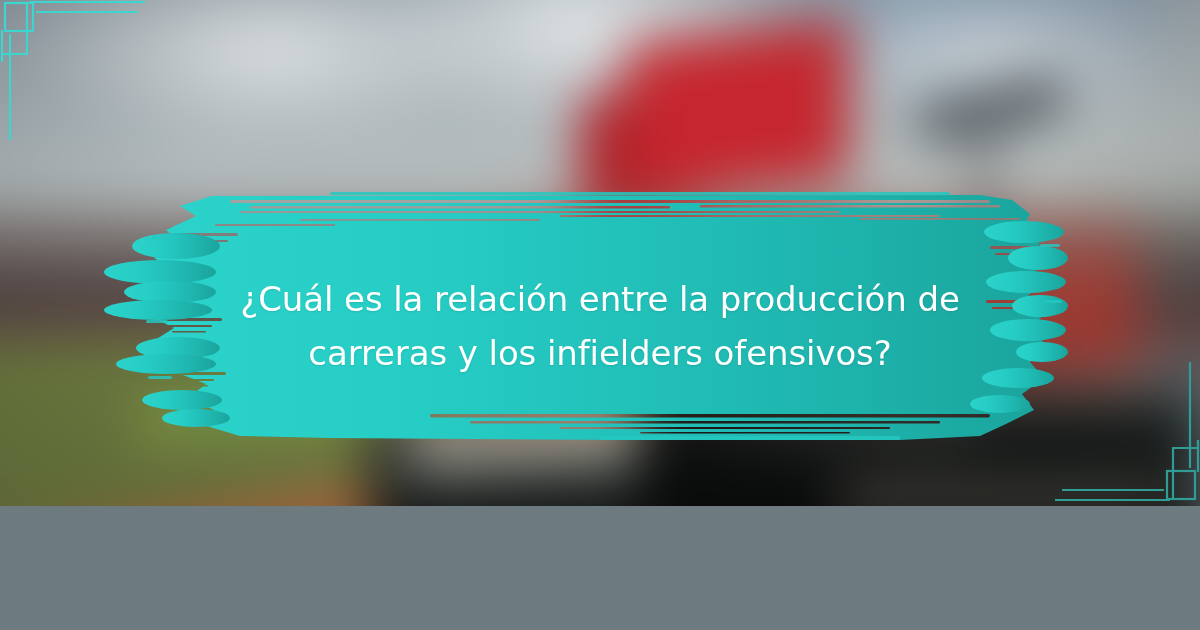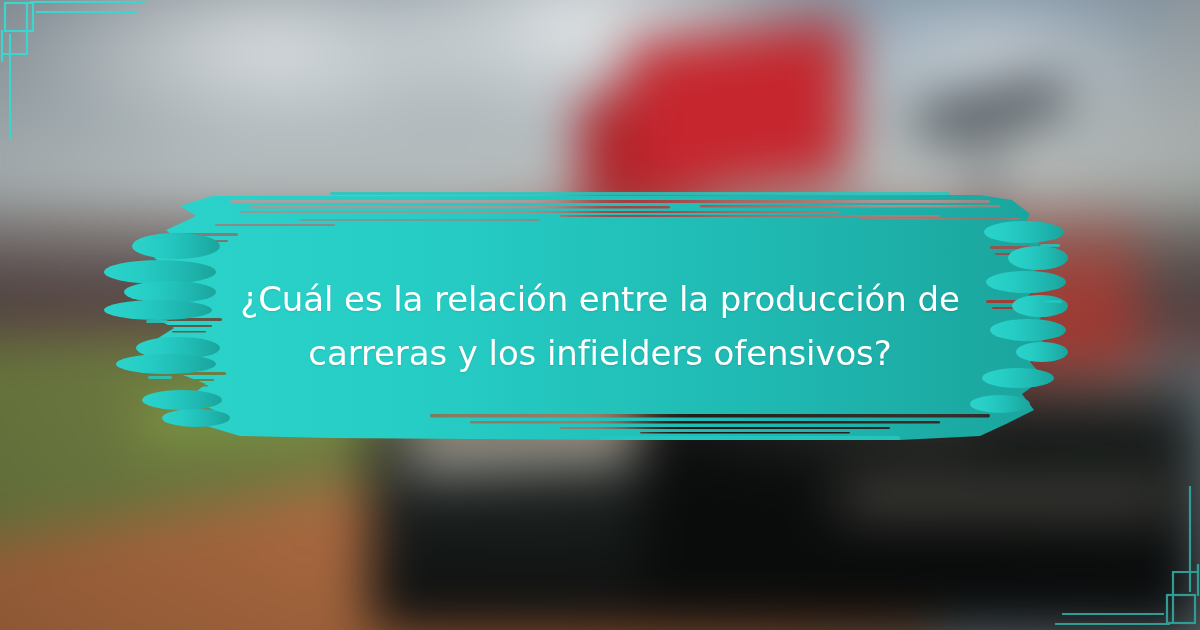--- a/index.html
+++ b/index.html
@@ -1,21 +1,21 @@
 <!DOCTYPE html>
 <html><head>
 <meta charset="utf-8">
 <style>
   html,body{margin:0;padding:0;}
   body{
     width:1200px;height:630px;overflow:hidden;
     font-family:"DejaVu Sans", sans-serif;
     background:#6d7a80;
   }
-  #stage{position:relative;width:1200px;height:630px;overflow:hidden;}
+  #stage{position:relative;width:1200px;height:506px;overflow:hidden;}
 
   
   .photo{position:absolute;inset:-60px;filter:blur(26px) saturate(1.05);}
   .ph{position:absolute;}
 
   
   .sky{left:0;right:0;top:0;height:330px;
        background:linear-gradient(175deg,#8f9ba4 0%,#9aa6ad 22%,#aeb7bb 48%,#b9bfbe 70%,#9ea79f 100%);}
   .cloud-a{left:60px;top:10px;width:520px;height:190px;border-radius:50%;
        background:radial-gradient(ellipse at 50% 50%,rgba(228,232,234,.95),rgba(228,232,234,0) 70%);}

